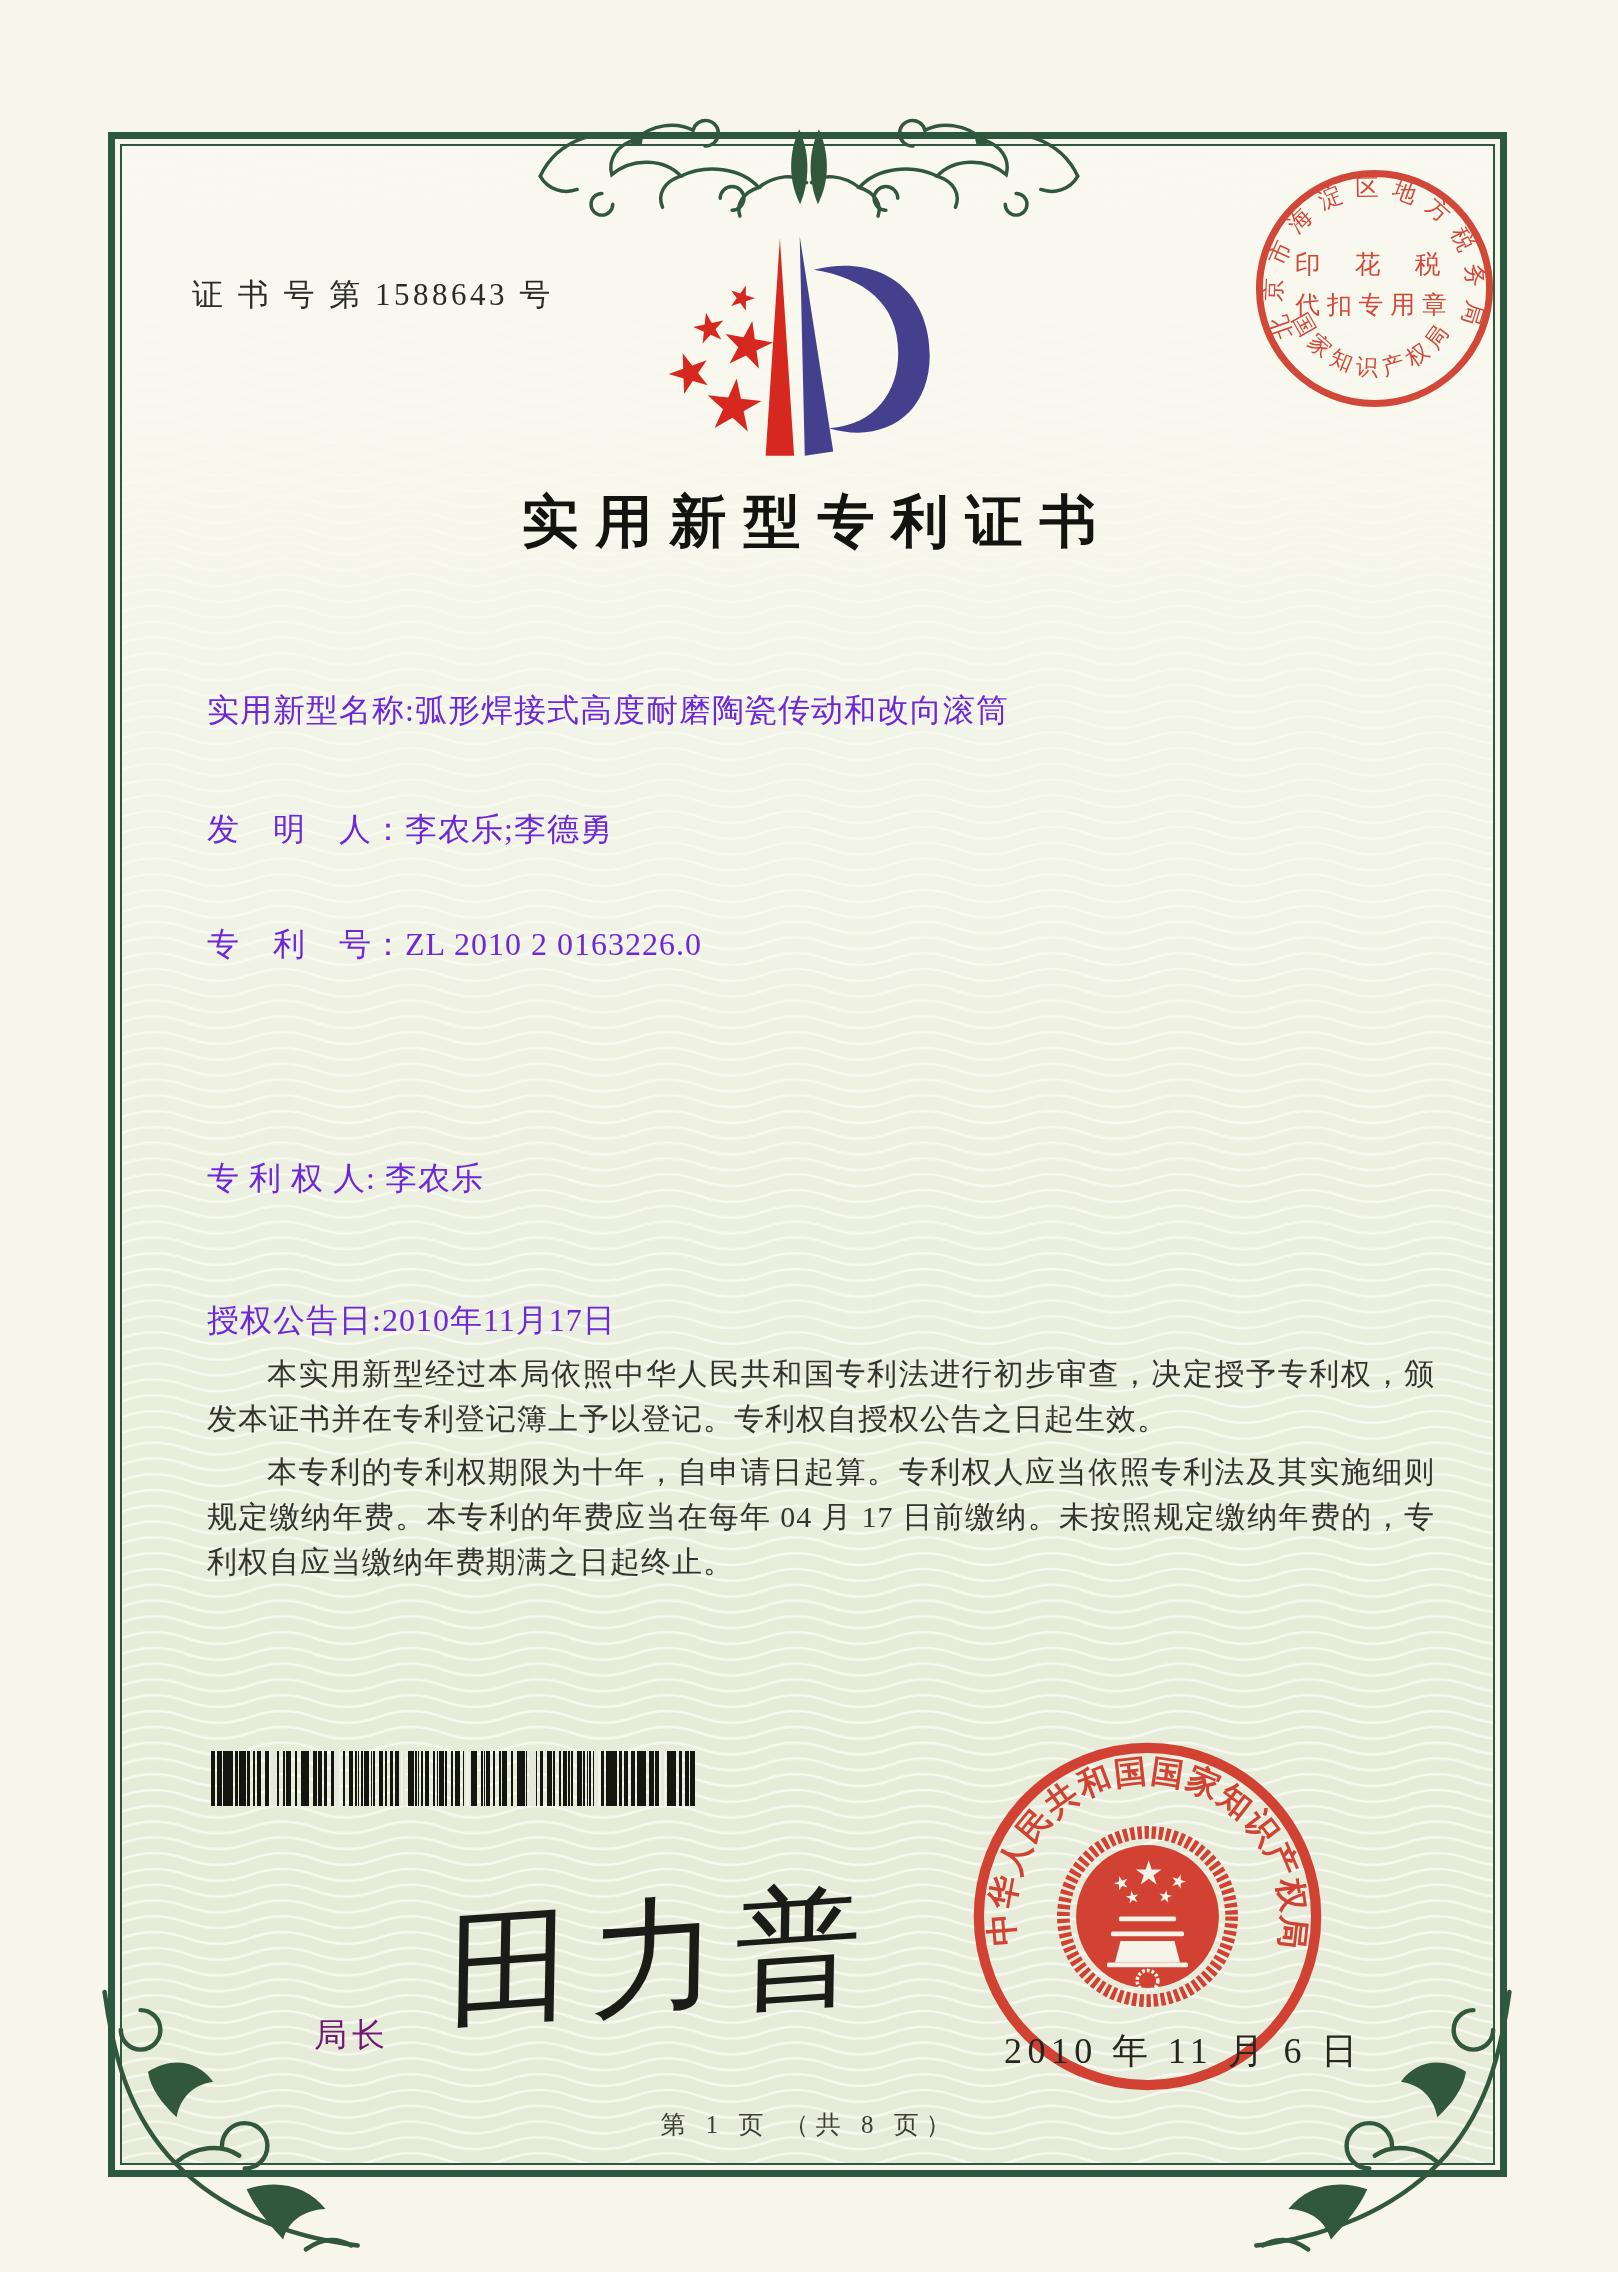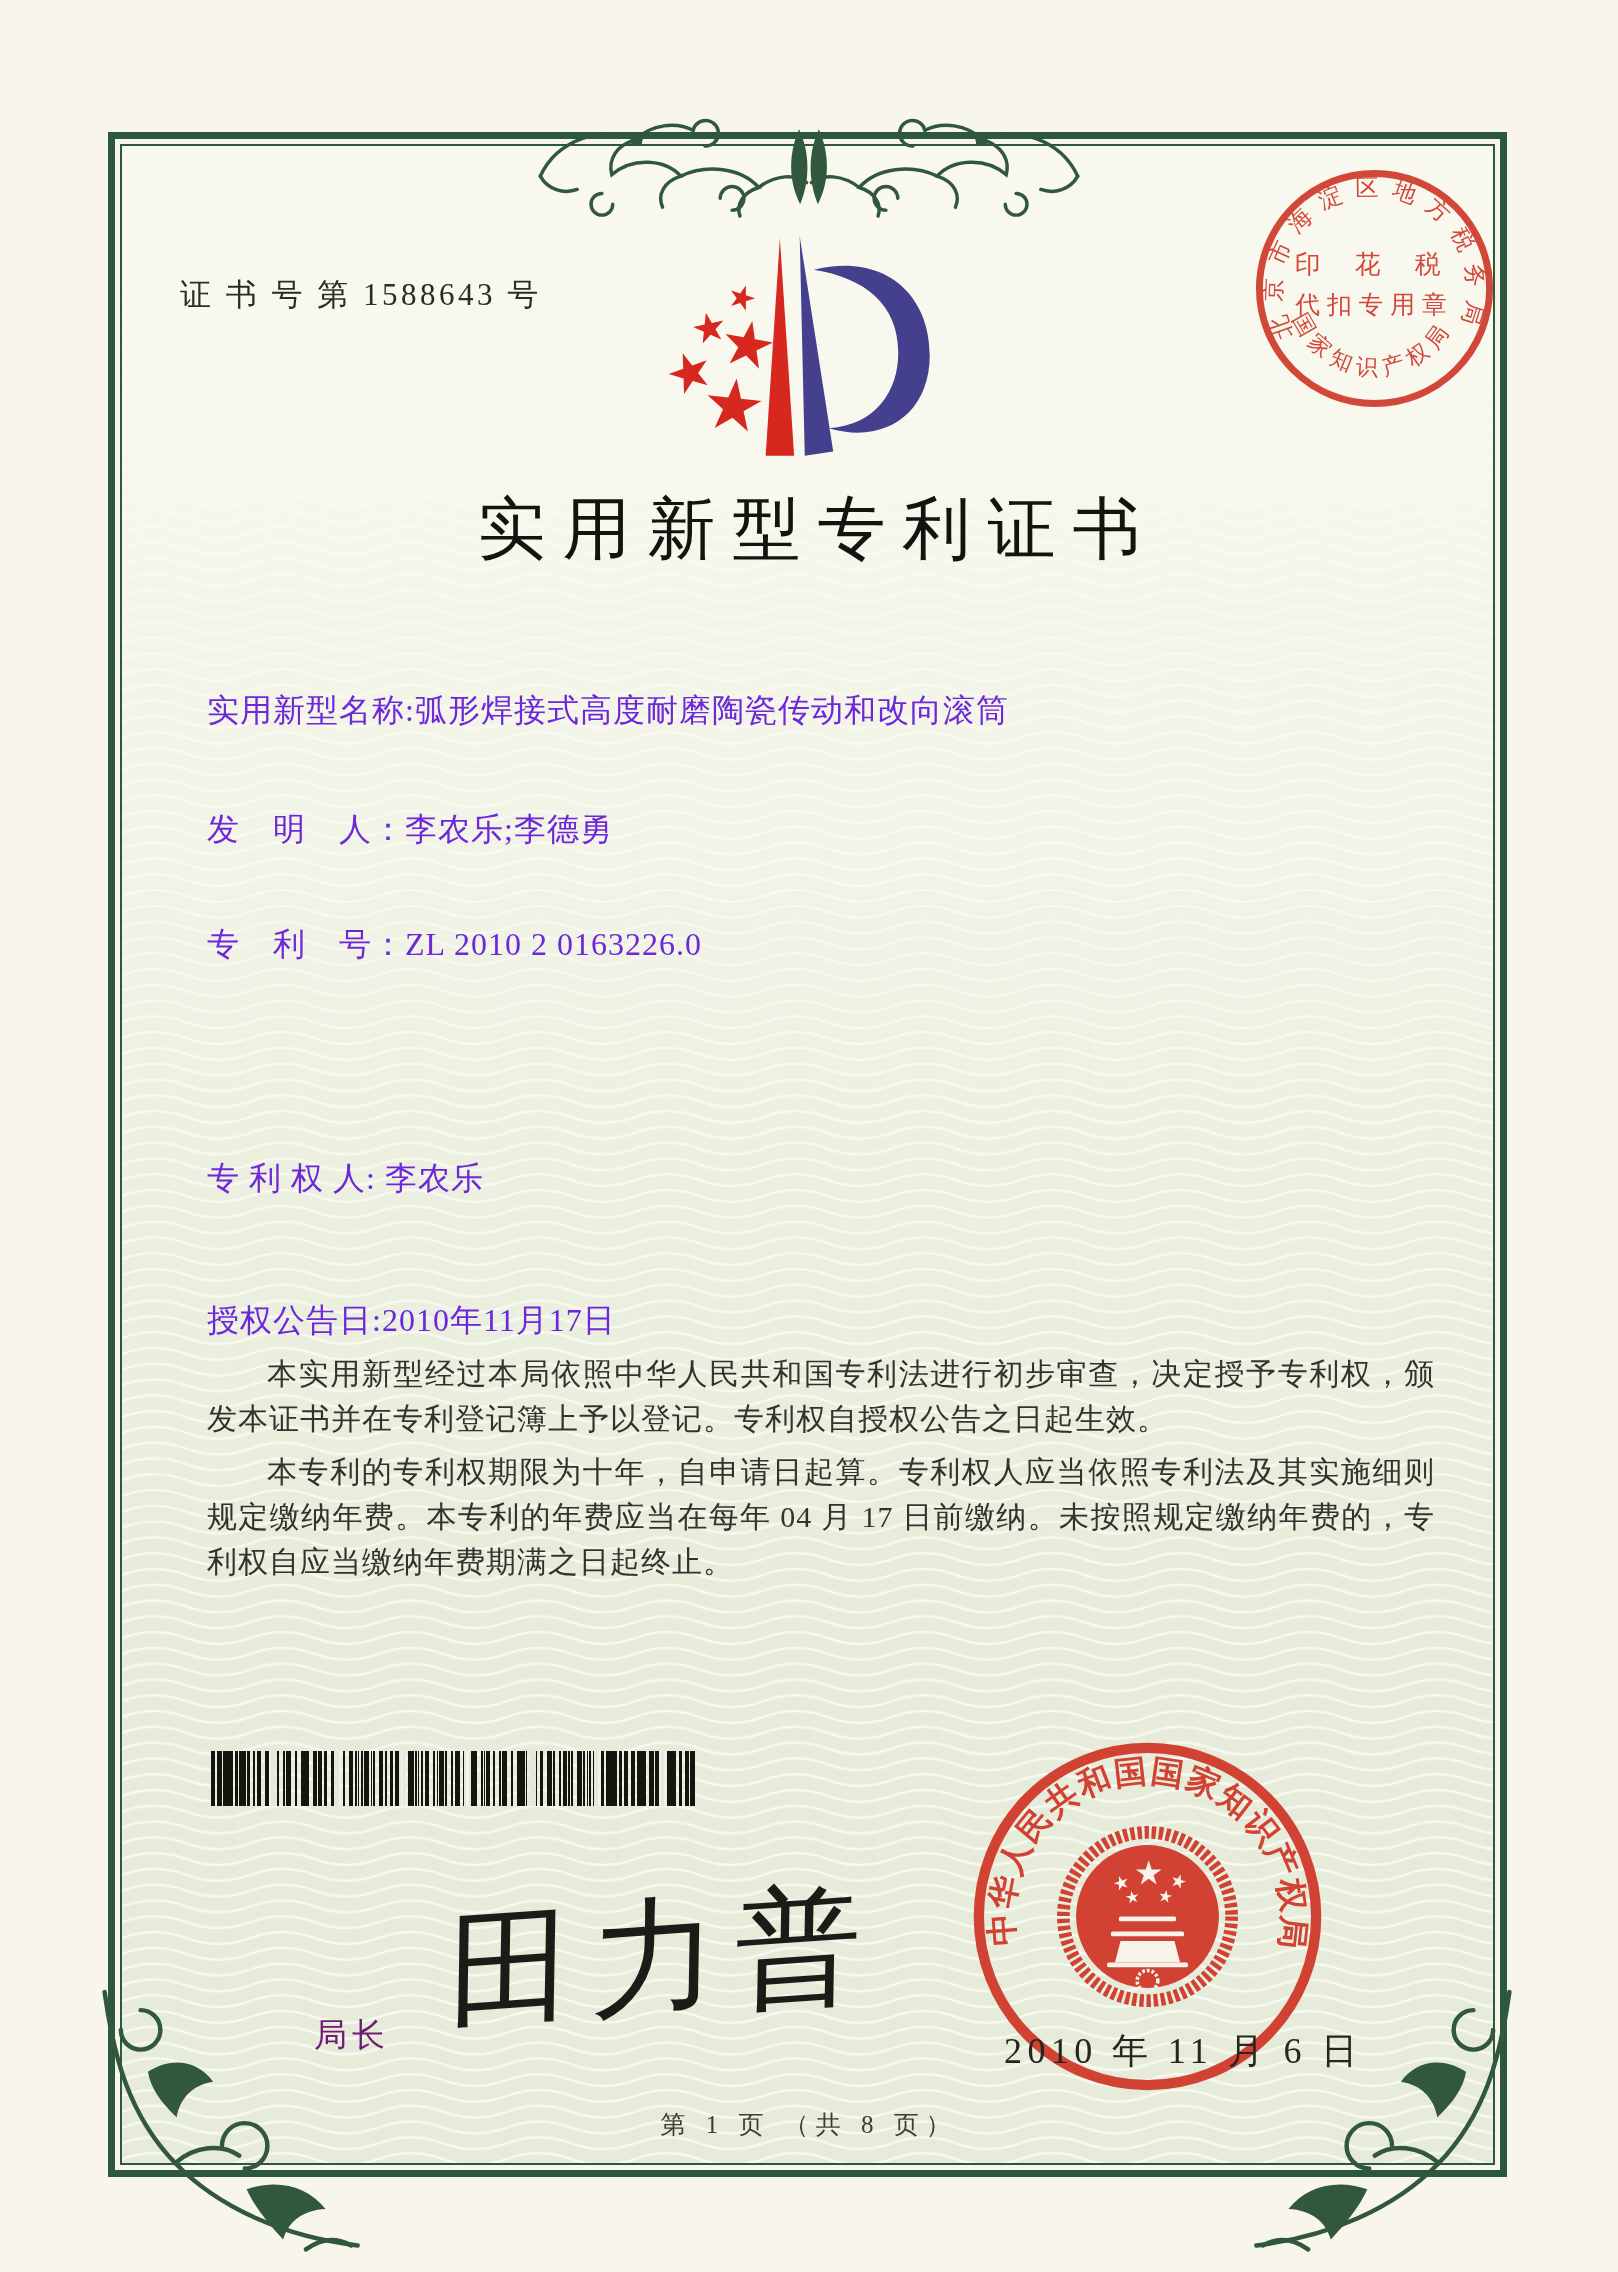--- a/index.html
+++ b/index.html
@@ -32,29 +32,29 @@
       rgba(250,249,240,0.04) 100%);
   }
 
   .ornament{position:absolute;pointer-events:none;}
   #ornament-top{left:523px;top:70px;width:572px;height:163px;}
   #flourish-left{left:74px;top:1983px;width:296px;height:296px;}
   #flourish-right{left:1244px;top:1983px;width:296px;height:296px;transform:scaleX(-1);}
 
   
   .cert-number{
-    position:absolute;left:180px;top:274px;
+    position:absolute;left:192px;top:274px;
     font-size:31px;letter-spacing:3.5px;color:#2b2b28;white-space:nowrap;
   }
   #logo-svg{position:absolute;left:661px;top:223px;width:316px;height:254px;}
   #tax-stamp-svg{position:absolute;left:1250px;top:164px;width:249px;height:249px;opacity:.93;}
 
   .cert-title{
     position:absolute;left:0;right:0;top:484px;text-align:center;
-    font-size:68px;font-weight:normal;letter-spacing:17px;color:#131310;
+    font-size:57px;font-weight:bold;letter-spacing:17px;color:#131310;
     white-space:nowrap;text-indent:17px;
   }
 
   
   .field-line{
     position:absolute;left:207px;
     font-size:32px;letter-spacing:1px;color:#6d28d9;white-space:nowrap;
   }
   #field-0{top:689px;}
   #field-1{top:808px;}

